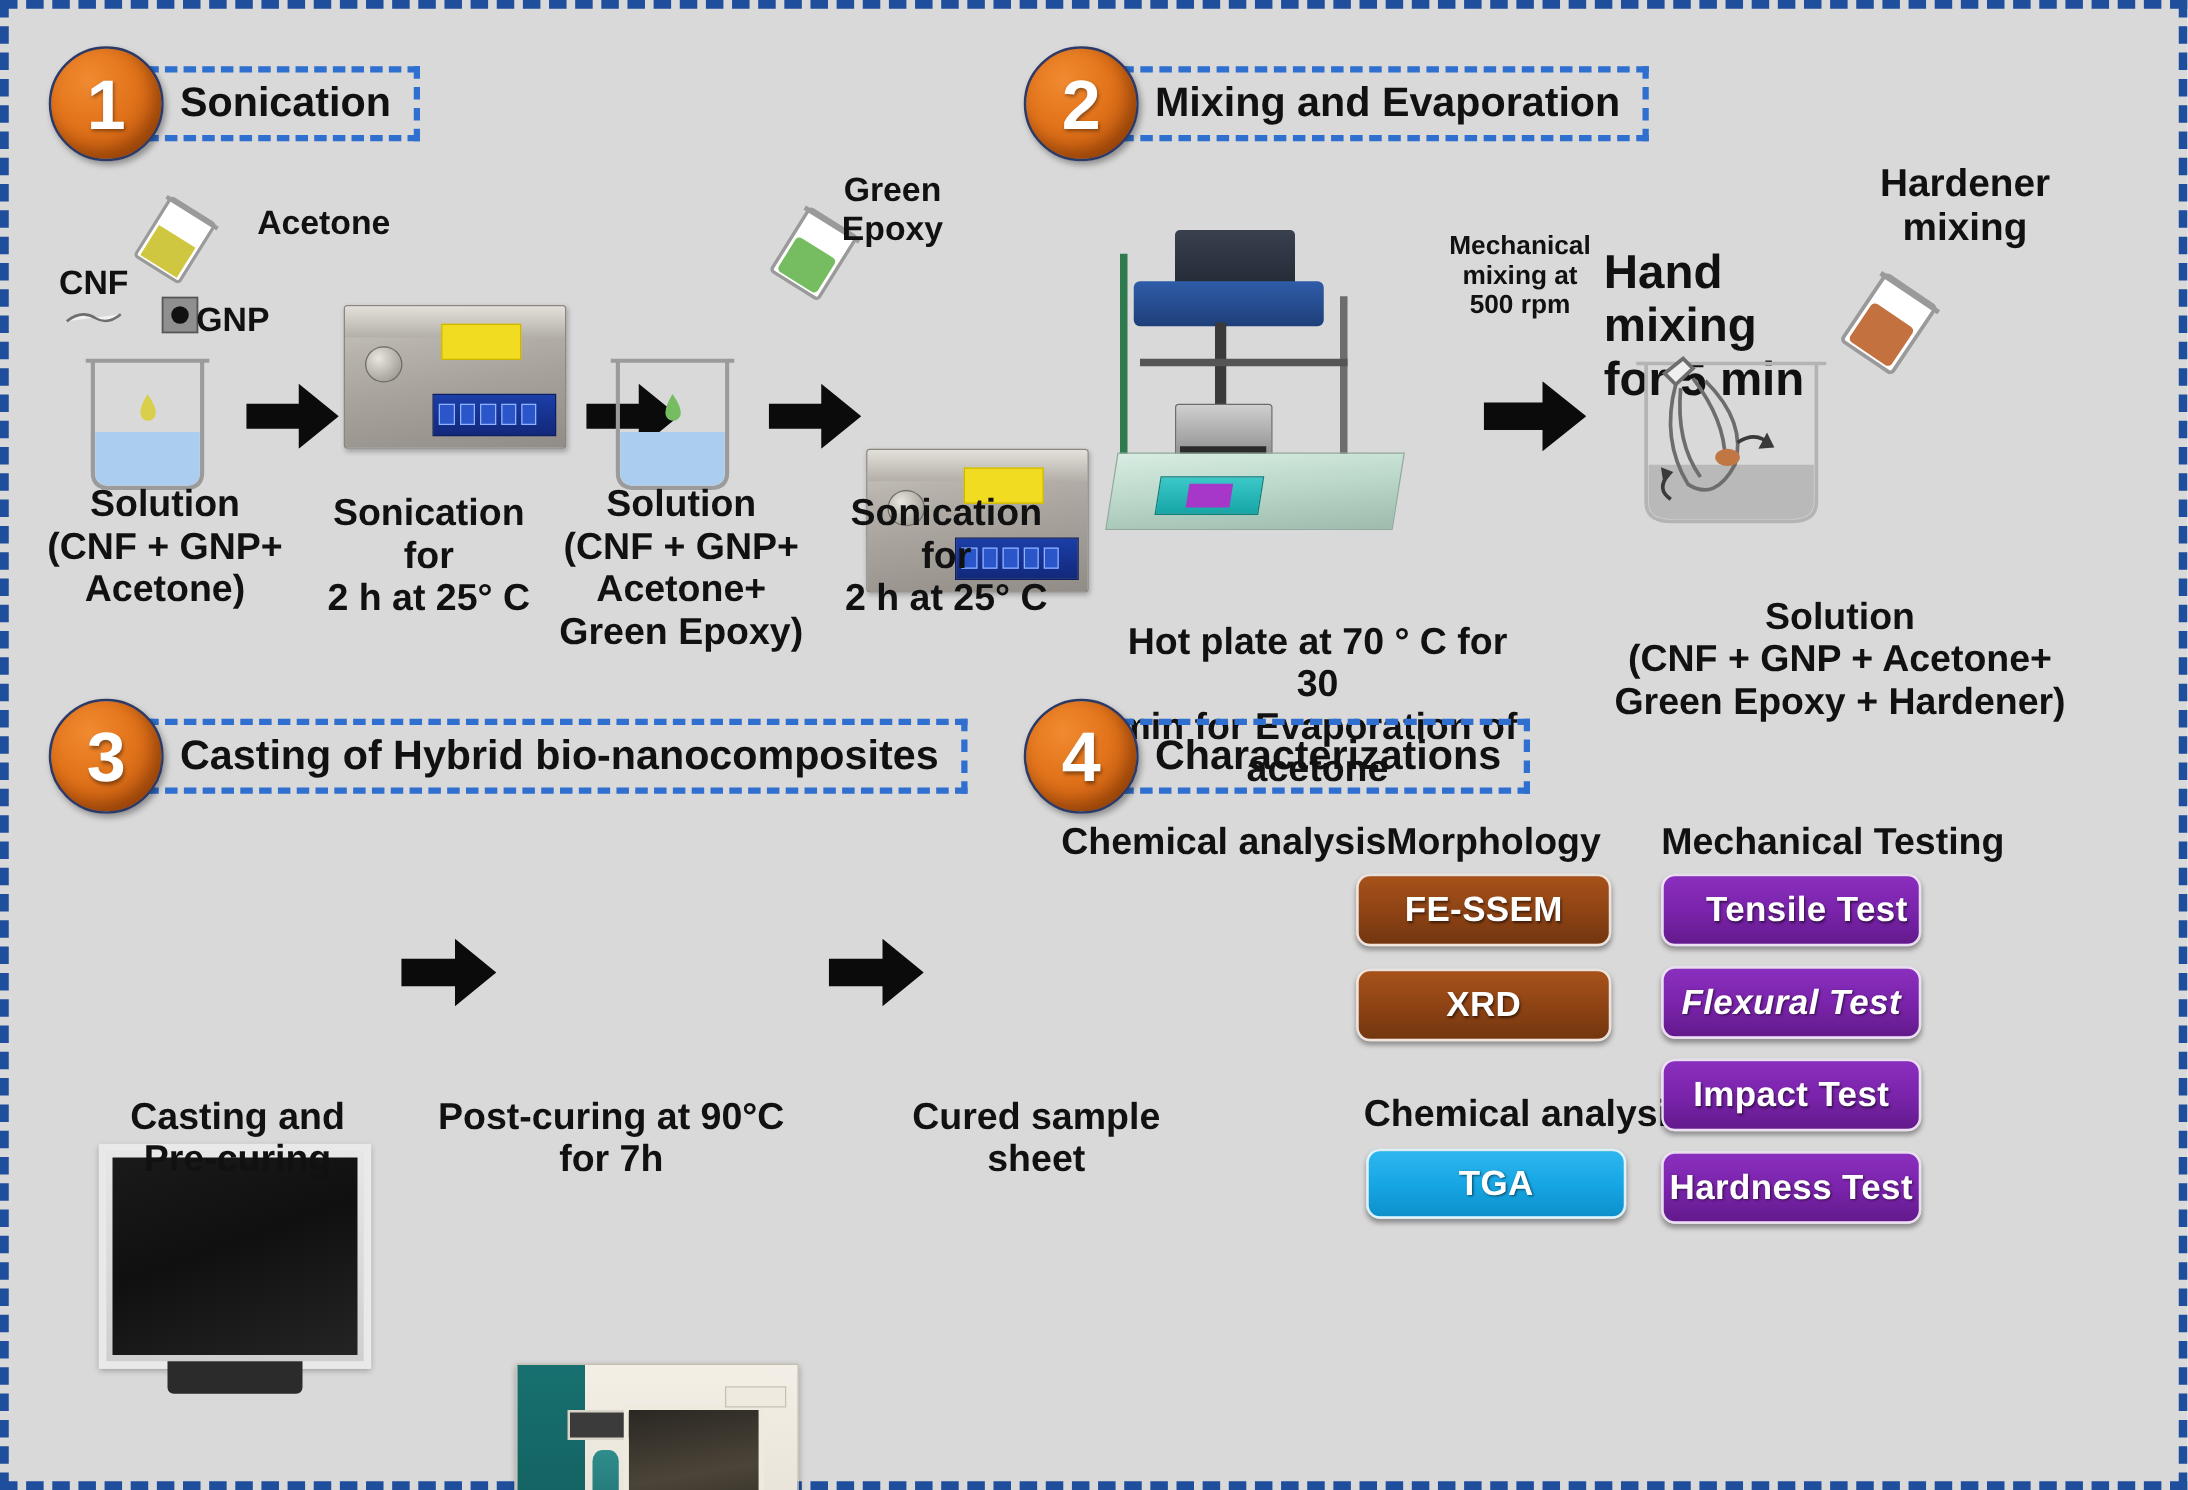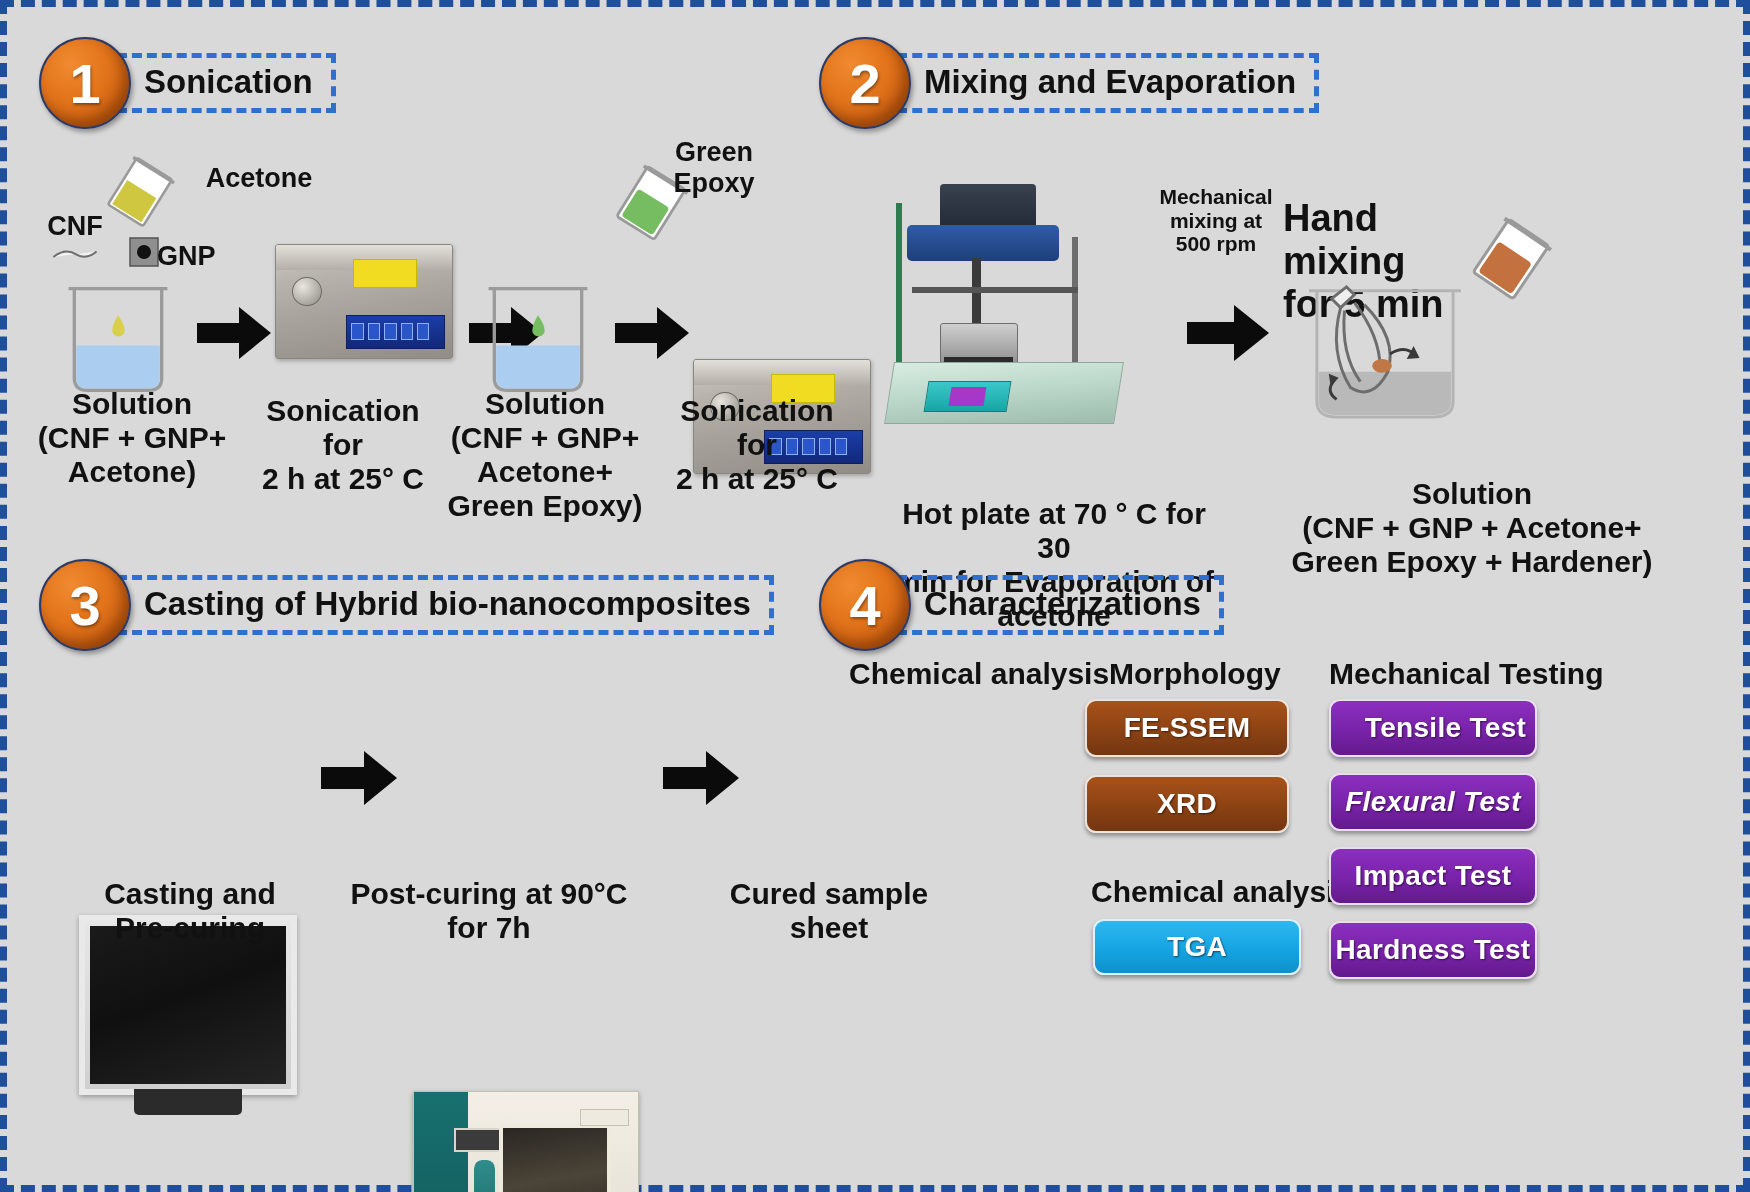--- a/index.html
+++ b/index.html
@@ -397,20 +397,22 @@
 
     <div class="beaker" style="left:1432px; top:180px; width:100px; height:100px;">
       <svg viewBox="0 0 100 100" width="100" height="100">
         <g transform="rotate(34 50 50)">
           <rect x="26" y="18" width="48" height="64" rx="3" fill="#ffffff" stroke="#9a9a9a" stroke-width="3"></rect>
           <rect x="30" y="42" width="40" height="37" rx="4" fill="#c2713f"></rect>
           <line x1="22" y1="20" x2="78" y2="20" stroke="#9a9a9a" stroke-width="4"></line>
         </g>
       </svg>
     </div>
+    <div class="lbl" style="left:1428px; top:100px; width:230px; font-size:31px;">Hardener
+mixing</div>
 
     <div class="lbl cap" style="left:860px; top:468px; width:330px;">Hot plate at 70 ° C for 30
 min for Evaporation of
 acetone</div>
     <div class="lbl cap" style="left:1218px; top:448px; width:450px;">Solution
 (CNF + GNP + Acetone+
 Green Epoxy + Hardener)</div>
 
     <div class="step-head" style="left:10px; top:530px;">
       <div class="circle">3</div>

